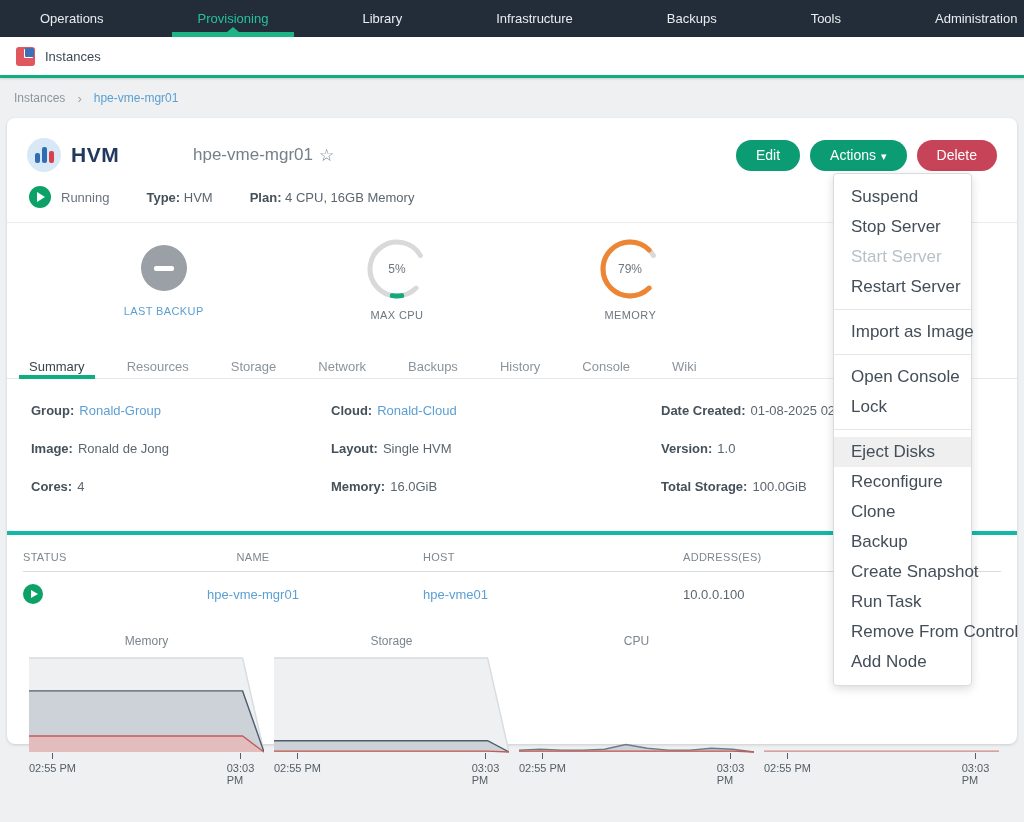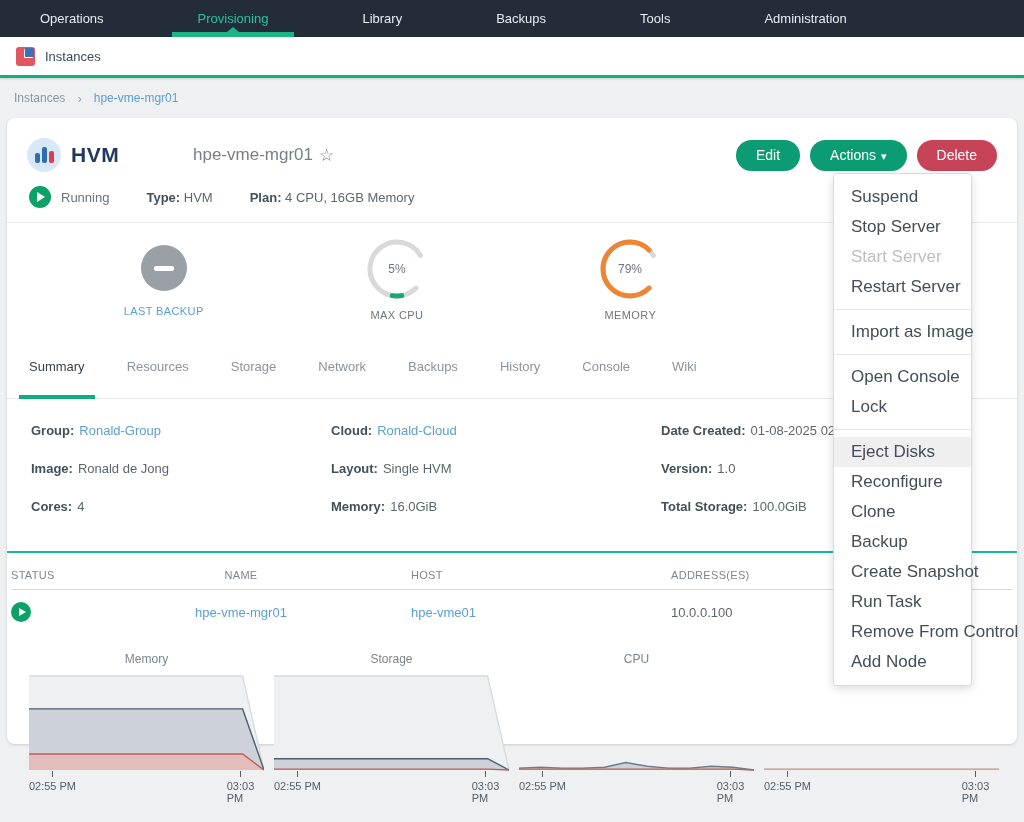--- a/index.html
+++ b/index.html
@@ -84,33 +84,33 @@
   .kv { color:#5c666f; }
   
   .gauges { display:flex; width:700px; margin:14px 0 6px 40px; }
   .gauge { flex:1; display:flex; flex-direction:column; align-items:center; }
   .gauge-label { font-size:11px; color:#6d7680; margin-top:8px; letter-spacing:.4px; }
   .gauge-label.link { color:#5b9fd3; cursor:pointer; }
   .backup-circle { width:46px; height:46px; margin:8px 0 6px 0; border-radius:50%; background:#9aa0a6; position:relative; }
   .backup-circle:before { content:""; position:absolute; left:13px; top:21px; width:20px; height:5px; border-radius:2px; background:#fff; }
   
   .tabs { display:flex; padding:0 22px; border-bottom:1px solid #e6e8ea; margin-top:26px; }
-  .tab { padding:12px 0 24px 0; margin-right:42px; color:#8b949c; cursor:pointer; position:relative; font-size:13px;text-align:center; }
+  .tab { padding:12px 0 4px 0; margin-right:42px; color:#8b949c; cursor:pointer; position:relative; font-size:13px;text-align:center; }
   .tab.active { color:#39434c; }
   .tab.active:after { content:""; position:absolute; left:-10px; right:-10px; bottom:-1px; height:4px; background:#0fae80; }
   
   .details { display:flex; padding:24px 20px 10px 24px; }
   .dcol { width:300px; }
   .dcol.c2 { width:330px; }
   .drow { margin-bottom:23px; white-space:nowrap; }
   .dlabel { font-weight:bold; color:#44505a; }
   .dval { color:#5c666f; margin-left:5px; }
   .dval.link { color:#5b9fd3; cursor:pointer; }
   
-  .vm-table { border-top:2px solid #14b8a6; margin-top:4px; padding:0 4px; }
+  .vm-table { border-top:4px solid #14b8a6; margin-top:4px; padding:0 16px; }
   .t-head { display:flex; padding:16px 0 8px 0; border-bottom:1px solid #d9dde0; color:#7d8790; font-size:11px; letter-spacing:.3px; }
   .t-row { display:flex; align-items:center; padding:12px 0 14px 0; }
   .c-status { width:60px; }
   .c-name { width:340px;text-align:center; }
   .c-host { width:260px; }
   .c-addr { width:220px; }
   .t-row .link { color:#5b9fd3; cursor:pointer; }
   .t-row .plain { color:#5c666f; }
   .t-row .play-circle { width:20px; height:20px; }
   .t-row .play-circle:before { border-left-width:7px; border-top-width:4px; border-bottom-width:4px; }
@@ -139,20 +139,23 @@
 <div class="topnav">
   <div class="nav-item">
       <span>Operations</span>
     </div>
   <div class="nav-item active">
       <span>Provisioning</span>
       <span class="nav-underline"></span>
     </div>
   <div class="nav-item">
       <span>Library</span>
+    </div>
+  <div class="nav-item">
+      <span>Infrastructure</span>
     </div>
   <div class="nav-item">
       <span>Backups</span>
     </div>
   <div class="nav-item">
       <span>Tools</span>
     </div>
   <div class="nav-item">
       <span>Administration</span>
     </div>

